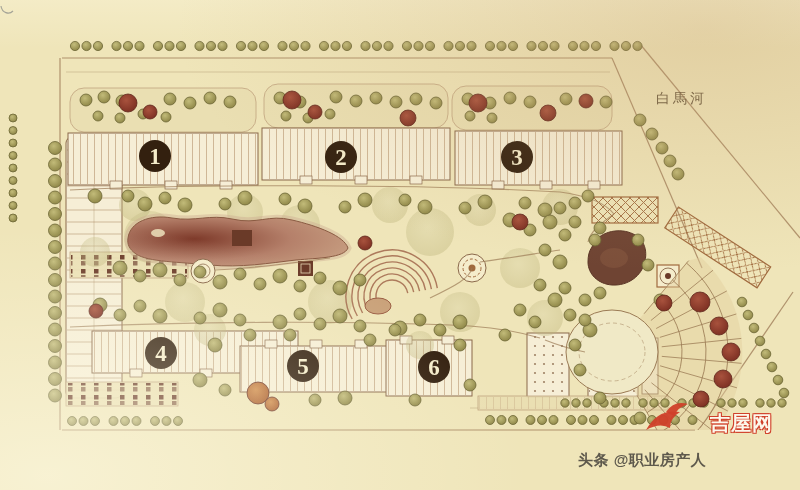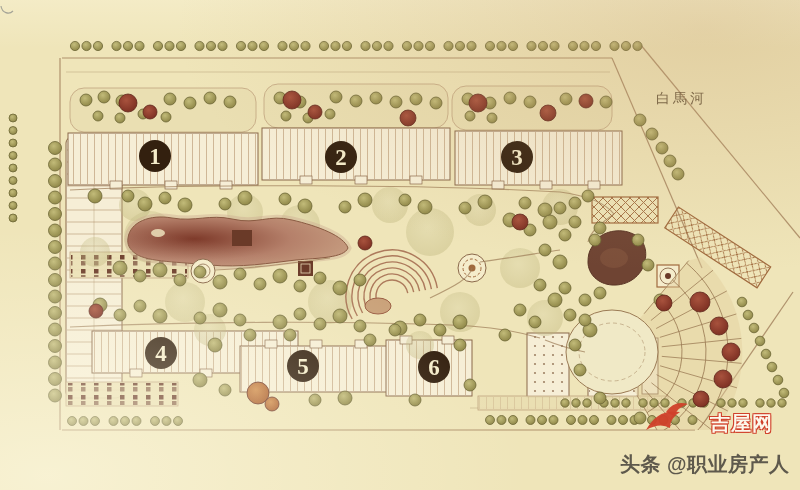--- a/index.html
+++ b/index.html
@@ -22,21 +22,21 @@
   .river{font:14px "Liberation Serif",serif;fill:var(--river_text);letter-spacing:3px}
   .wm-site{position:absolute;left:710px;top:410px;z-index:10;font-size:20px;font-weight:bold;
      color:var(--wm_white);letter-spacing:1px;
      text-shadow:1px 1px 0 var(--wm_red),-1px -1px 0 var(--wm_red),1px -1px 0 var(--wm_red),-1px 1px 0 var(--wm_red);}
   .wm-line{position:absolute;left:615px;top:420px;z-index:10;font-weight:bold;
      font-family:"Liberation Sans",sans-serif;line-height:1;}
   .wm-domain{font-size:36px;color:var(--wm_white);letter-spacing:1px;
      text-shadow:0 0 3px rgba(210,64,42,.55),1px 1px 0 rgba(210,64,42,.35);}
   .wm-tld{font-size:29px;color:var(--wm_red);margin-left:-6px;
      text-shadow:0 0 2px rgba(255,255,255,.8);}
-  .byline{position:absolute;left:620px;top:451px;z-index:10;font-size:20px;font-weight:bold;
+  .byline{position:absolute;left:578px;top:451px;z-index:10;font-size:15px;font-weight:bold;
      color:var(--byline);opacity:.85;letter-spacing:.5px;white-space:nowrap;}
   .bird{position:absolute;left:638px;top:400px;z-index:10;}
 </style>
 </head>
 <body>
 
 <div class="stage">
 <svg id="plan" width="800" height="490" viewBox="0 0 800 490">
   <defs>
     <radialGradient id="gOlive" cx="40%" cy="35%" r="70%">

